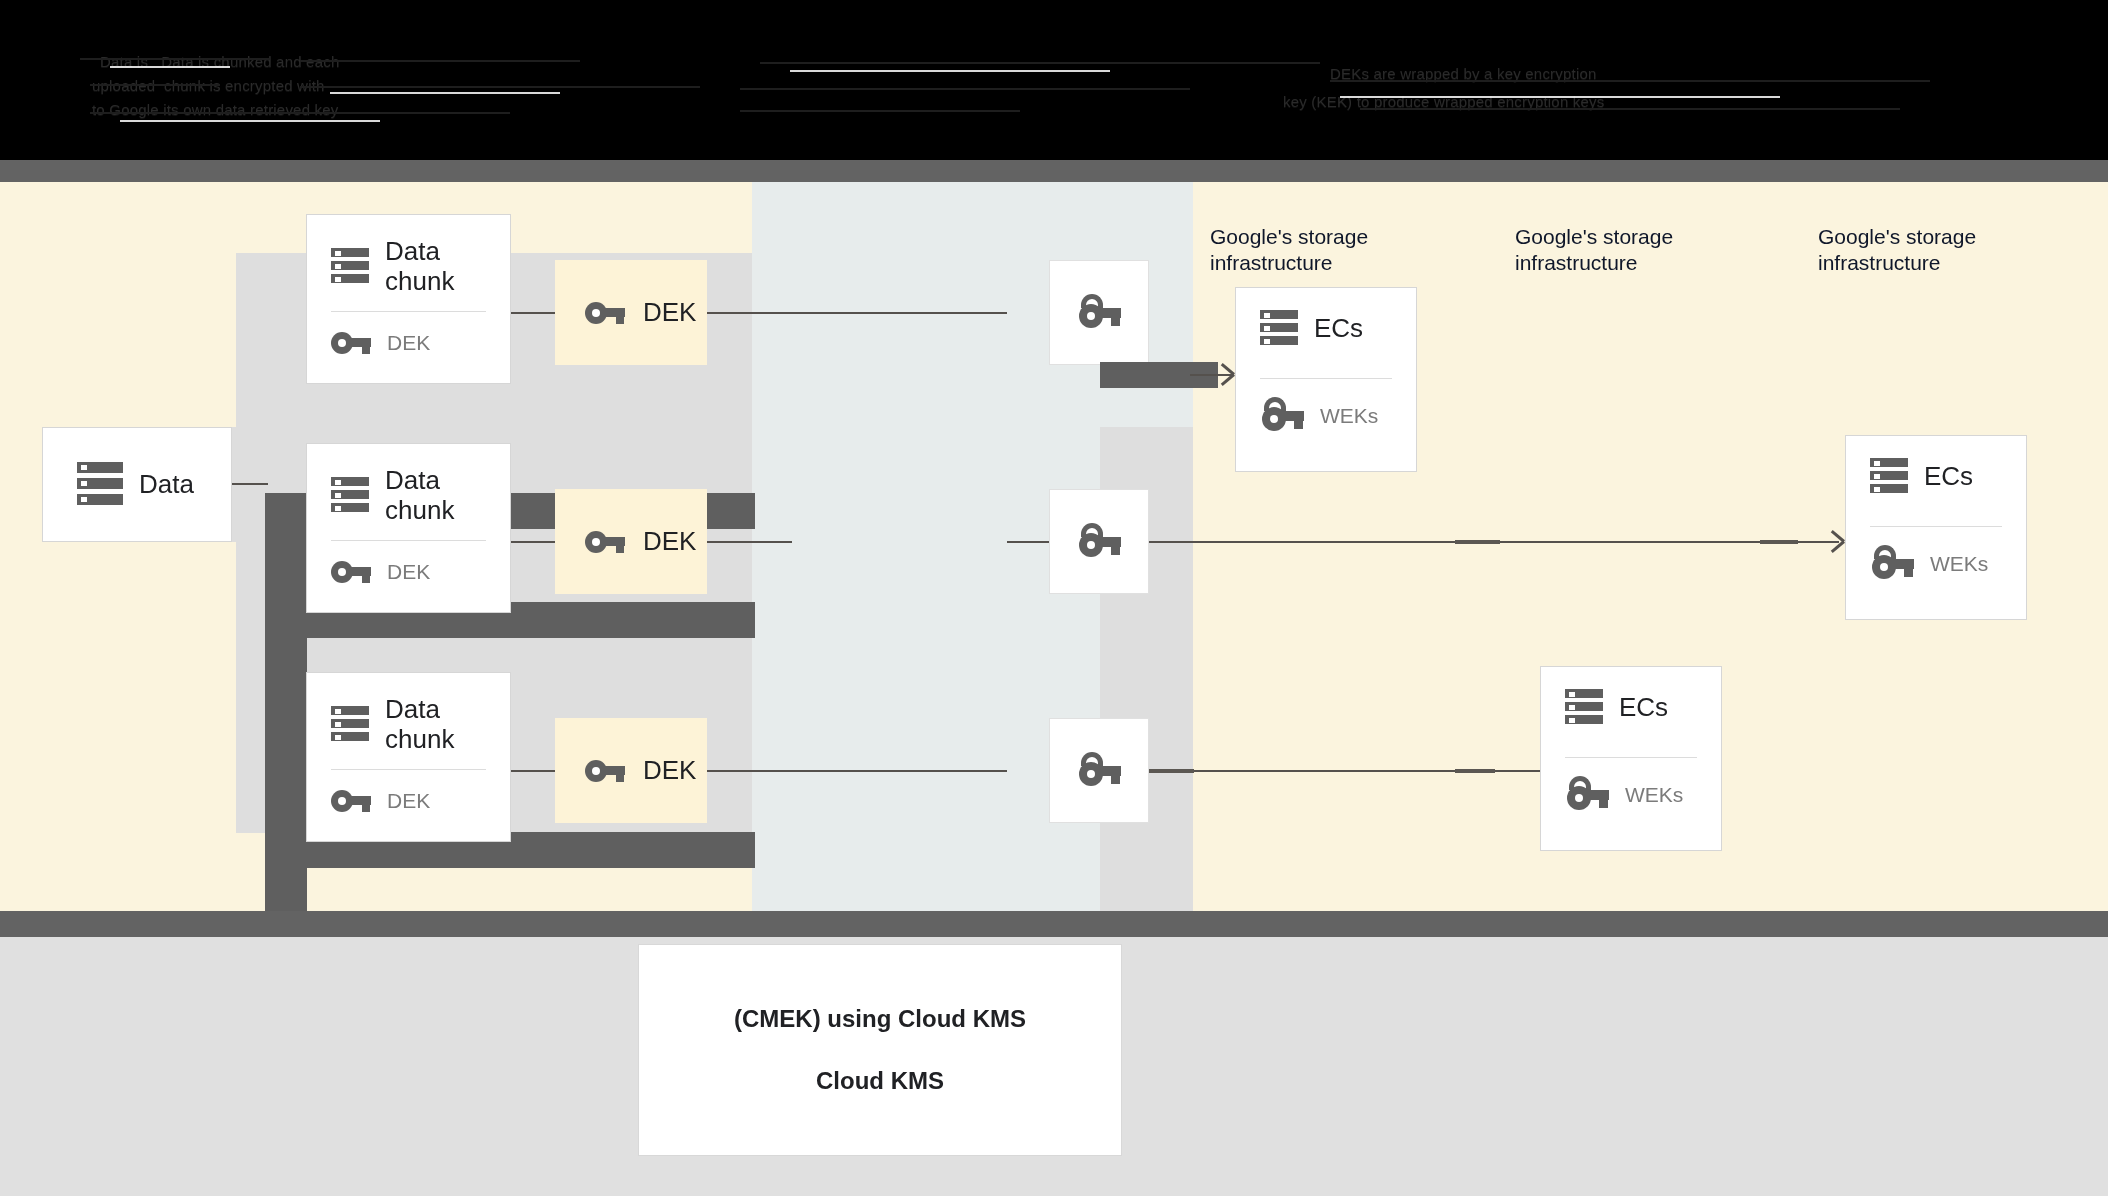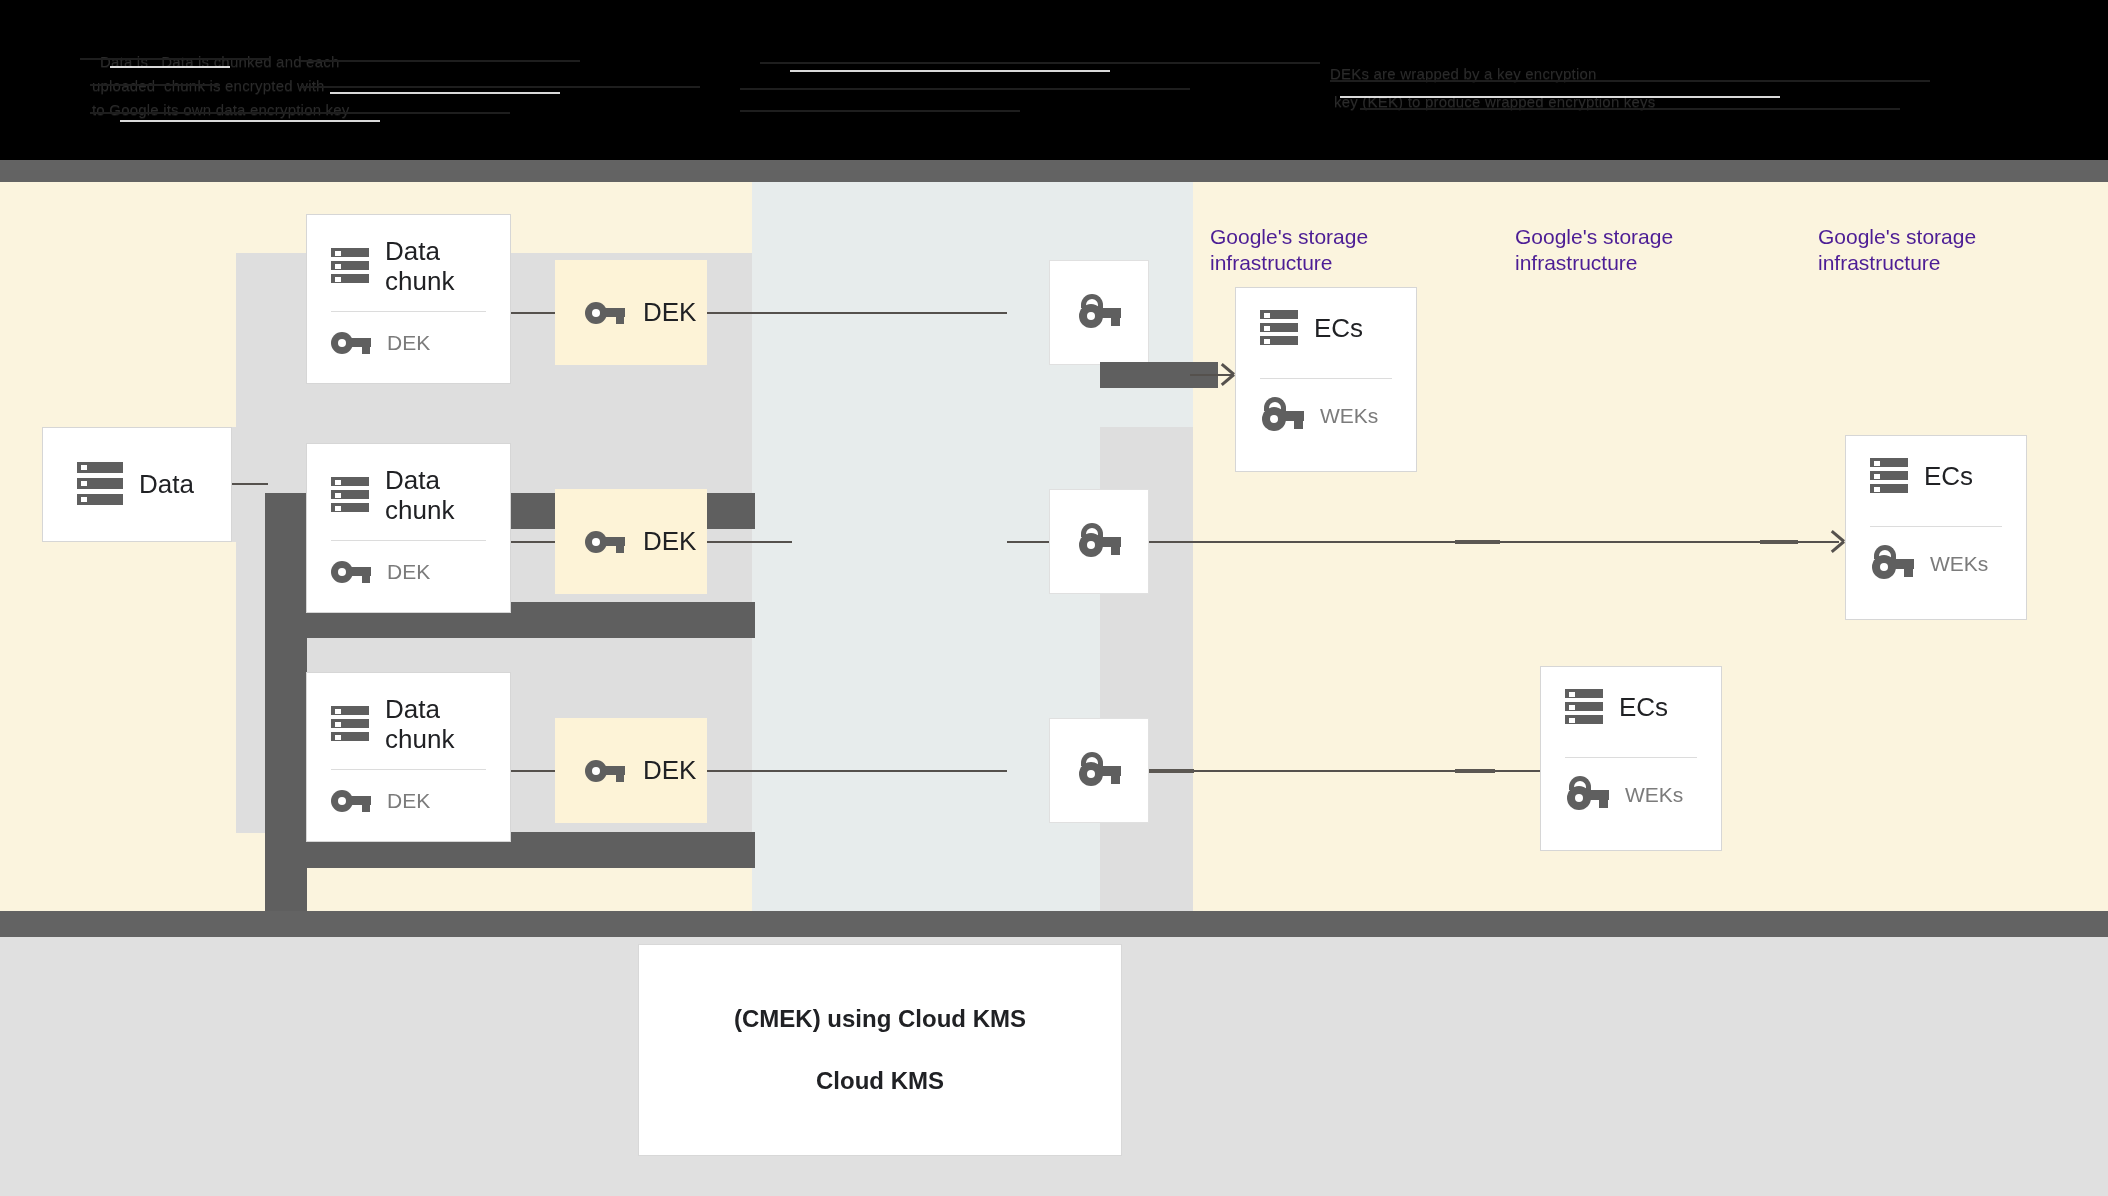--- a/index.html
+++ b/index.html
@@ -103,43 +103,43 @@
   .ic-key .tooth{position:absolute;left:31px;top:15px;width:8px;height:9px;background:#5f5f5f;}
 
   .ic-wkey{display:inline-block;width:44px;height:38px;flex:none;position:relative;}
   .ic-wkey .arc{position:absolute;left:4px;top:0;width:22px;height:14px;
      border:5px solid #5f5f5f;border-bottom:none;border-radius:14px 14px 0 0;box-sizing:border-box;}
   .ic-wkey .ring{position:absolute;left:2px;top:10px;width:24px;height:24px;border-radius:50%;background:#5f5f5f;}
   .ic-wkey .ring::after{content:"";position:absolute;left:8px;top:8px;width:8px;height:8px;border-radius:50%;background:#fff;}
   .ic-wkey .shaft{position:absolute;left:22px;top:14px;width:22px;height:10px;background:#5f5f5f;}
   .ic-wkey .tooth{position:absolute;left:34px;top:22px;width:9px;height:10px;background:#5f5f5f;}
 
-  .col-label{position:absolute;font-size:21px;line-height:26px;color:#4c1d95;}
+  .col-label{position:absolute;font-size:21px;line-height:26px;color:#0f172a;}
 
   
   .bottom-sep{left:0;top:911px;width:2108px;height:26px;background:#636363;}
   #caption{
     position:absolute;left:638px;top:944px;width:484px;height:212px;
     background:#fff;border:1px solid #d8d8d8;box-sizing:border-box;
     display:flex;flex-direction:column;align-items:center;justify-content:center;
     padding:0 34px;text-align:center;
   }
   #caption .cap-strong{font-size:24px;font-weight:bold;color:#202124;line-height:1.32;}
   #caption .cap-gap{height:30px;}
   #caption .cap-normal{font-size:24px;color:#202124;line-height:1.32;}
 </style>
 </head>
 <body>
 
 <div class="abs" id="top-band">
   <div class="redact-row" style="left:100px;top:52px;">Data is   Data is chunked and each</div>
   <div class="redact-row" style="left:92px;top:76px;">uploaded  chunk is encrypted with</div>
-  <div class="redact-row" style="left:92px;top:100px;">to Google its own data encryption key</div>
+  <div class="redact-row" style="left:92px;top:100px;">to Google its own data retrieved key</div>
   <div class="redact-row" style="left:1330px;top:64px;">DEKs are wrapped by a key encryption</div>
-  <div class="redact-row" style="left:1334px;top:92px;">key (KEK) to produce wrapped encryption keys</div>
+  <div class="redact-row" style="left:1283px;top:92px;">key (KEK) to produce wrapped encryption keys</div>
 
   <div class="strike" style="left:80px;top:58px;width:190px;"></div>
   <div class="strike" style="left:300px;top:60px;width:280px;"></div>
   <div class="strike" style="left:760px;top:62px;width:560px;"></div>
   <div class="strike" style="left:90px;top:84px;width:130px;"></div>
   <div class="strike" style="left:300px;top:86px;width:400px;"></div>
   <div class="strike" style="left:740px;top:88px;width:450px;"></div>
   <div class="strike" style="left:1330px;top:80px;width:600px;"></div>
   <div class="strike" style="left:90px;top:112px;width:420px;"></div>
   <div class="strike" style="left:740px;top:110px;width:280px;"></div>

